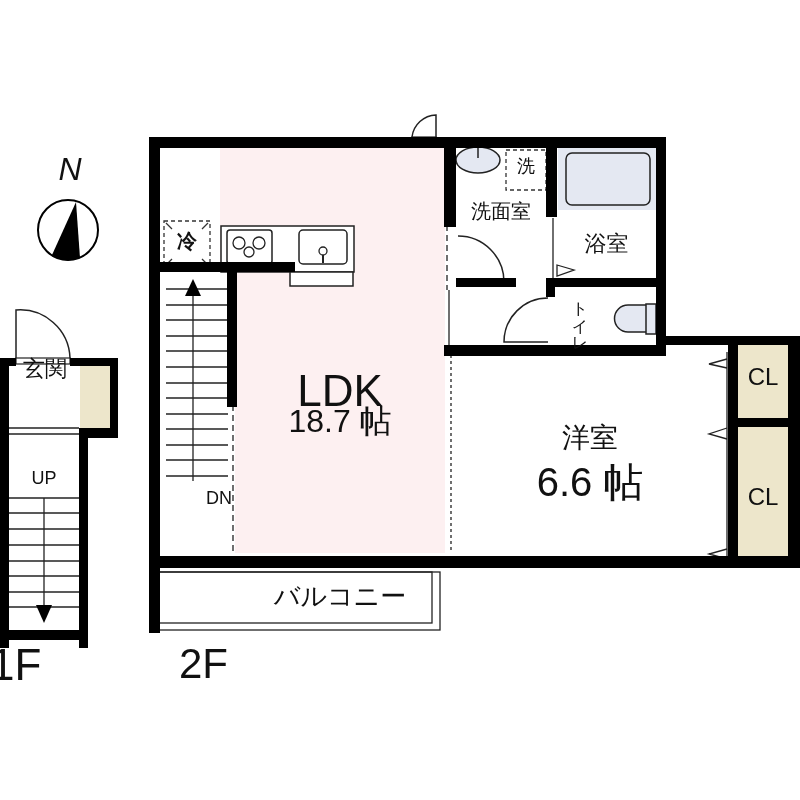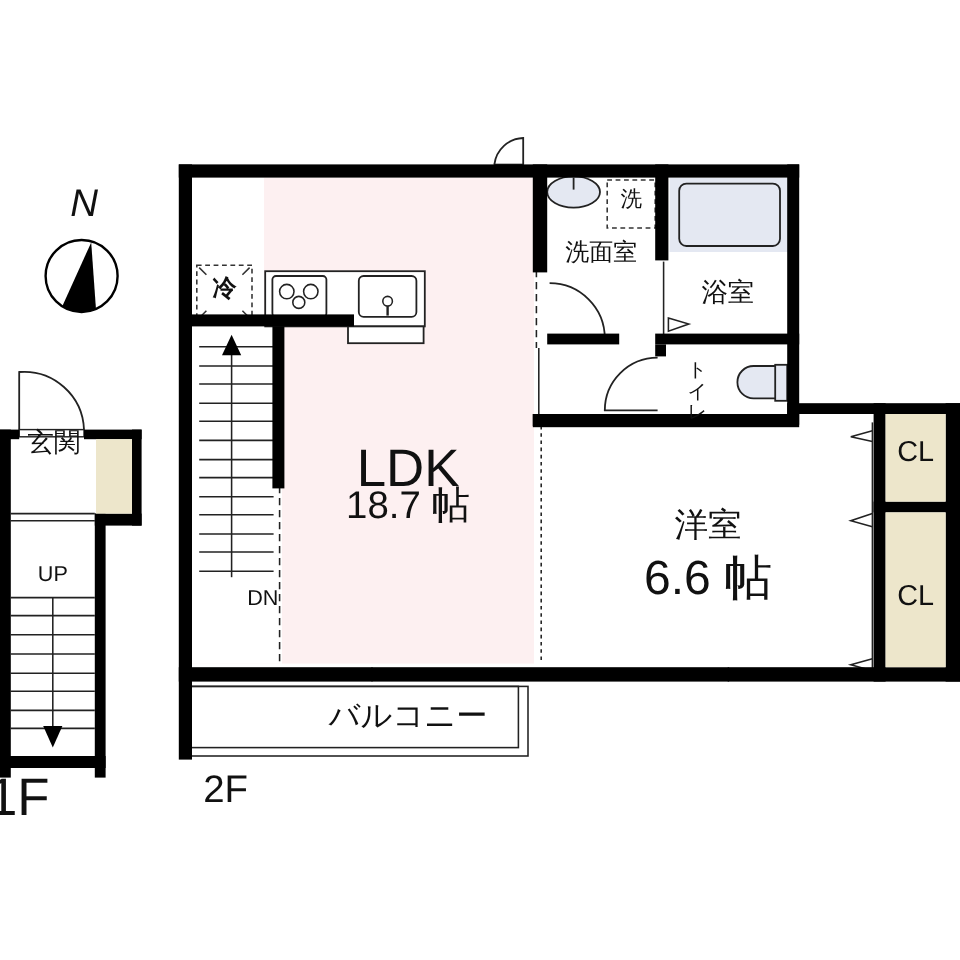--- a/index.html
+++ b/index.html
@@ -162,13 +162,13 @@
 <div class="room-label" style="left:506px;top:156px;width:40px;font-size:18px;">洗</div>
 <div class="room-label" style="left:557px;top:232px;width:99px;font-size:22px;">浴室</div>
 <div class="room-label" style="left:570px;top:290px;width:20px;font-size:16px;writing-mode:vertical-rl;line-height:20px;">トイレ</div>
 
 <div class="room-label" style="left:738px;top:364px;width:50px;font-size:24px;">CL</div>
 <div class="room-label" style="left:738px;top:484px;width:50px;font-size:24px;">CL</div>
 
 <div class="room-label" style="left:164px;top:230px;width:46px;font-size:20px;font-weight:bold;">冷</div>
 <div class="room-label" style="left:160px;top:488px;width:70px;font-size:18px;padding-left:24px;">DN</div>
 <div class="room-label" style="left:160px;top:582px;width:272px;font-size:26px;margin-left:44px;">バルコニー</div>
-<div class="room-label" style="left:148px;top:640px;width:80px;font-size:32px;text-align:center;">2F</div>
+<div class="room-label" style="left:148px;top:640px;width:80px;font-size:42px;text-align:right;">2F</div>
 
 </body></html>

